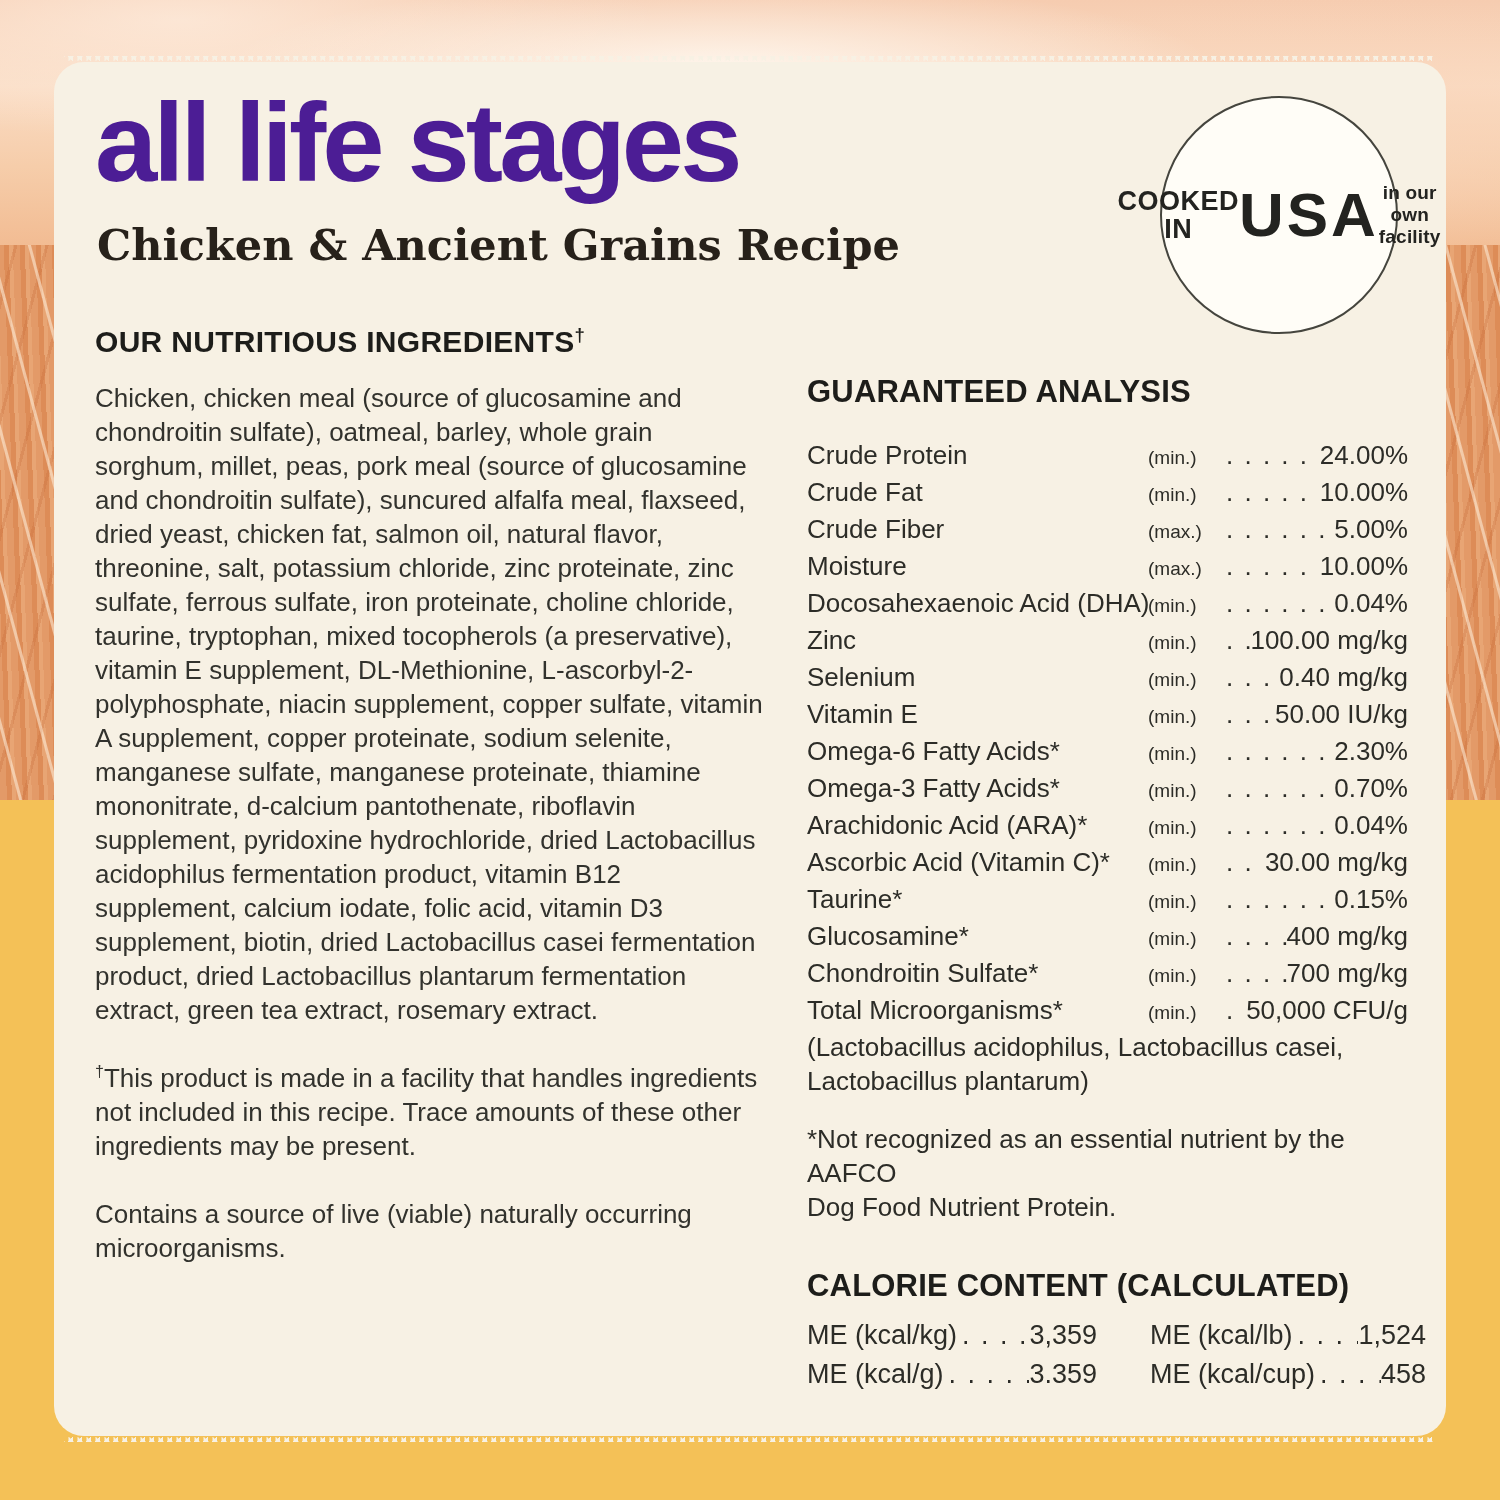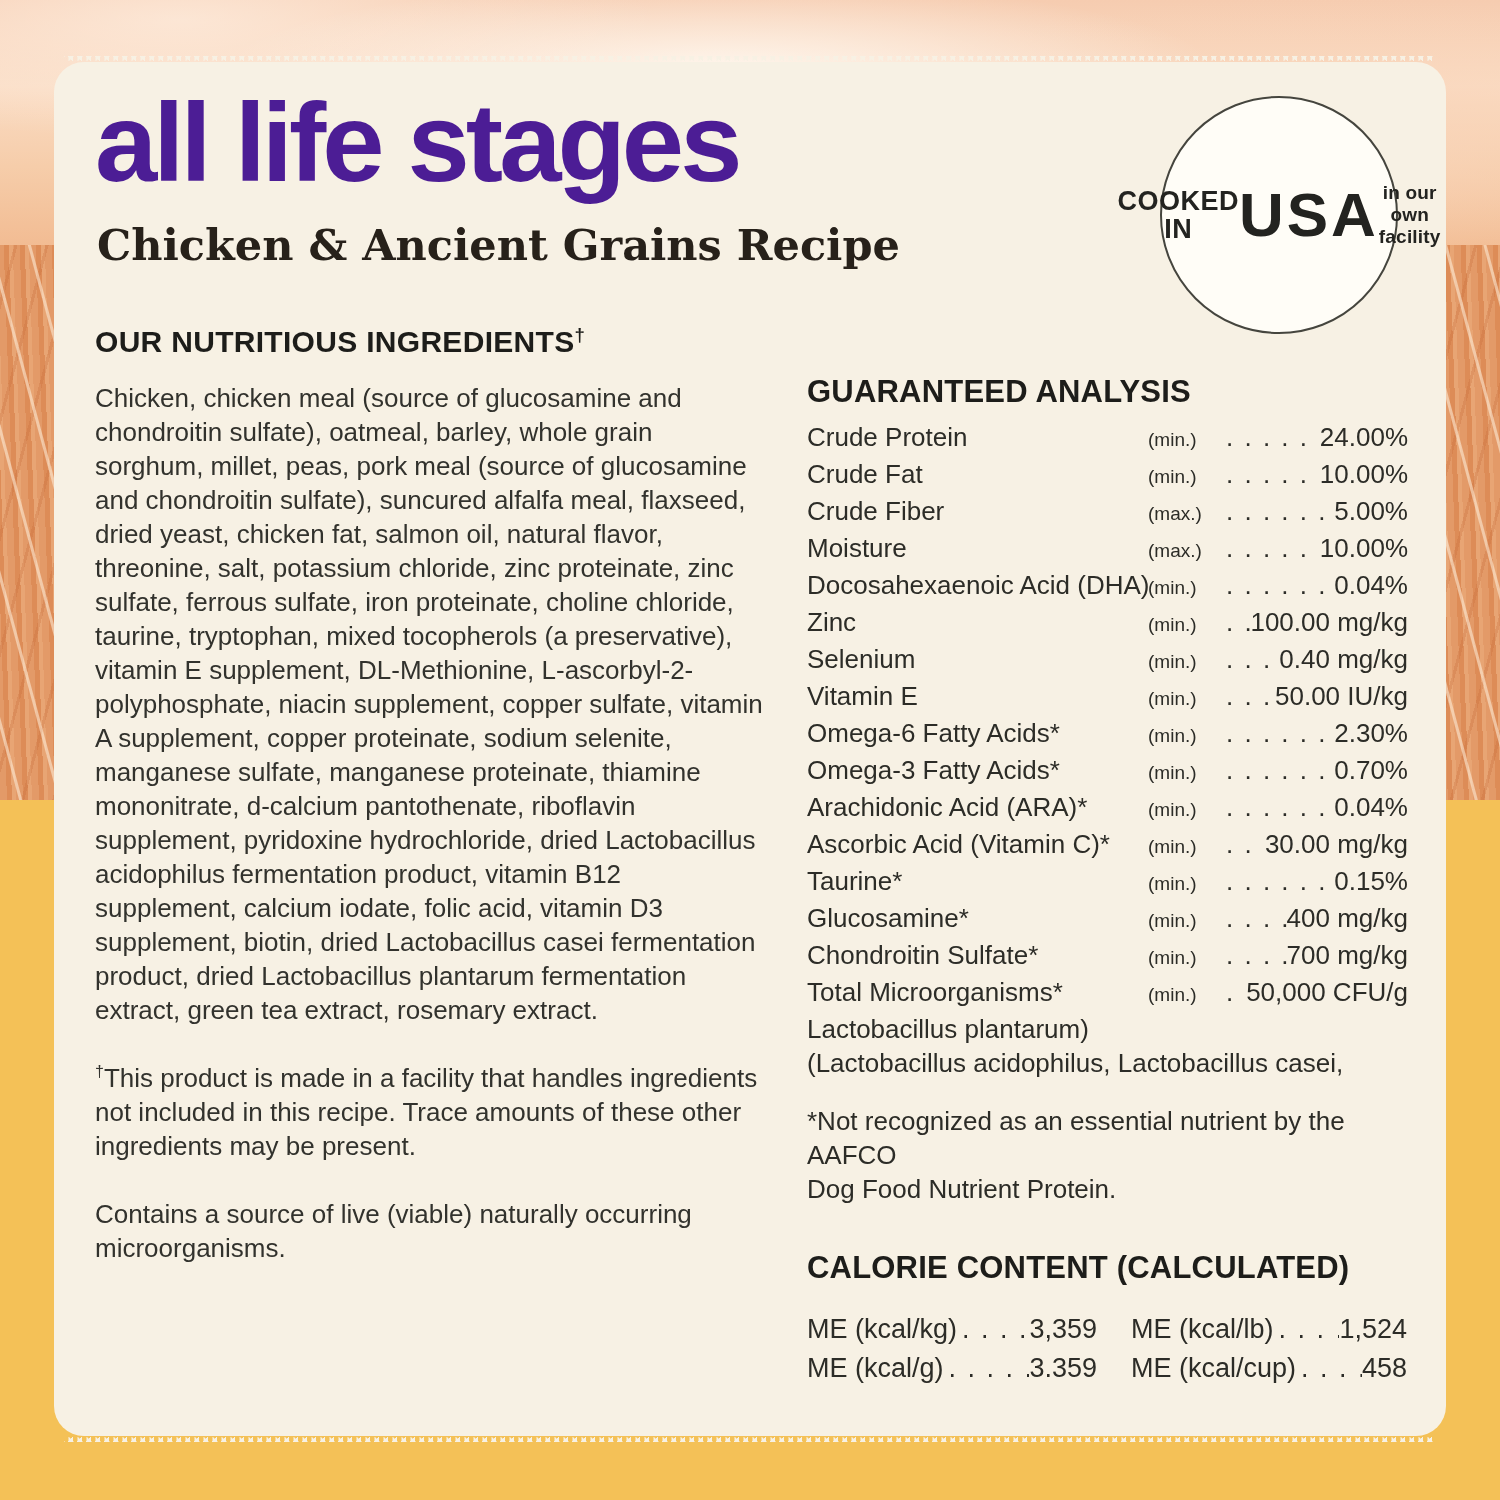--- a/index.html
+++ b/index.html
@@ -49,30 +49,30 @@
 
   
   .col-left{position:absolute;left:41px;top:263px;width:668px;color:#32322d;}
   .col-left h2{margin:0;font-size:30px;font-weight:bold;color:#1d1d1a;letter-spacing:.3px;}
   .col-left p{margin:22px 0 0 0;font-size:26px;line-height:34px;font-weight:normal;}
   .col-left p.note{margin-top:34px;}
   sup{font-size:62%;vertical-align:super;line-height:0;}
 
   .col-right{position:absolute;left:753px;top:312px;width:601px;color:#2c2c27;}
   .col-right h2{margin:0;font-size:31px;font-weight:bold;color:#1d1d1a;letter-spacing:.2px;}
-  .ga-rows{margin-top:10px;}
+  .ga-rows{margin-top:28px;}
   .ga-row{display:flex;align-items:baseline;font-size:26px;line-height:34px;}
   .ga-label{flex:none;width:341px;white-space:nowrap;}
   .ga-basis{flex:none;width:73px;font-size:19px;}
   .dots{flex:1 1 0;overflow:hidden;white-space:nowrap;letter-spacing:2px;padding:0 5px;min-width:0;}
   .ga-value{flex:none;white-space:nowrap;text-align:right;}
   .ga-note{font-size:26px;line-height:34px;}
   .footnote{margin-top:24px;font-size:26px;line-height:34px;}
   .cal-heading{margin-top:44px !important;}
-  .cal-grid{display:flex;gap:34px;margin-top:24px;}
+  .cal-grid{display:flex;gap:53px;margin-top:12px;}
   .cal-col{flex:none;display:flex;flex-direction:column;}
   .cal-col.c1{width:290px;}
   .cal-col.c2{width:276px;}
   .cal-row{display:flex;align-items:baseline;font-size:27px;line-height:39px;}
   .cal-label{flex:none;white-space:nowrap;}
   .cal-value{flex:none;white-space:nowrap;}
 </style>
 </head>
 <body>
 
@@ -198,22 +198,22 @@
           </div>
         <div class="ga-row">
             <span class="ga-label">Total Microorganisms*</span>
             <span class="ga-basis">(min.)</span>
             <span class="dots">. . . . . . . . . . . . . . . . . . . . . . . . . . . . . . . . . . . . . . . .</span>
             <span class="ga-value">50,000 CFU/g</span>
           </div>
       </div>
 
       <div class="ga-note">
+        <div>(Lactobacillus acidophilus, Lactobacillus casei,</div>
         <div>Lactobacillus plantarum)</div>
-        <div>(Lactobacillus acidophilus, Lactobacillus casei,</div>
       </div>
 
       <div class="footnote">
         <div>*Not recognized as an essential nutrient by the AAFCO</div>
         <div>Dog Food Nutrient Protein.</div>
       </div>
 
       <h2 class="cal-heading">CALORIE CONTENT (CALCULATED)</h2>
       <div class="cal-grid">
         <div class="cal-col c1">

